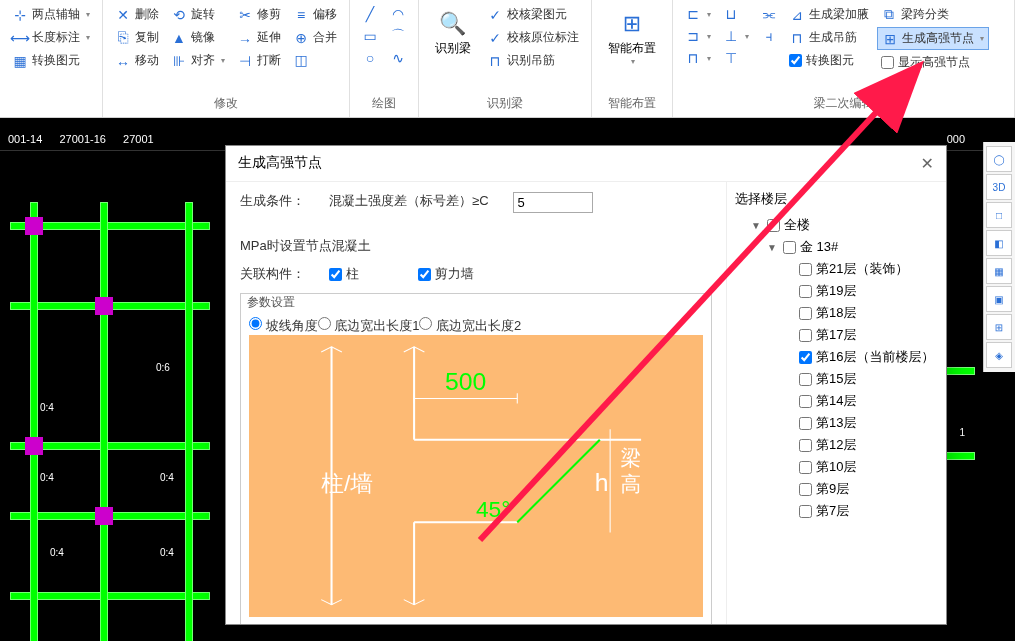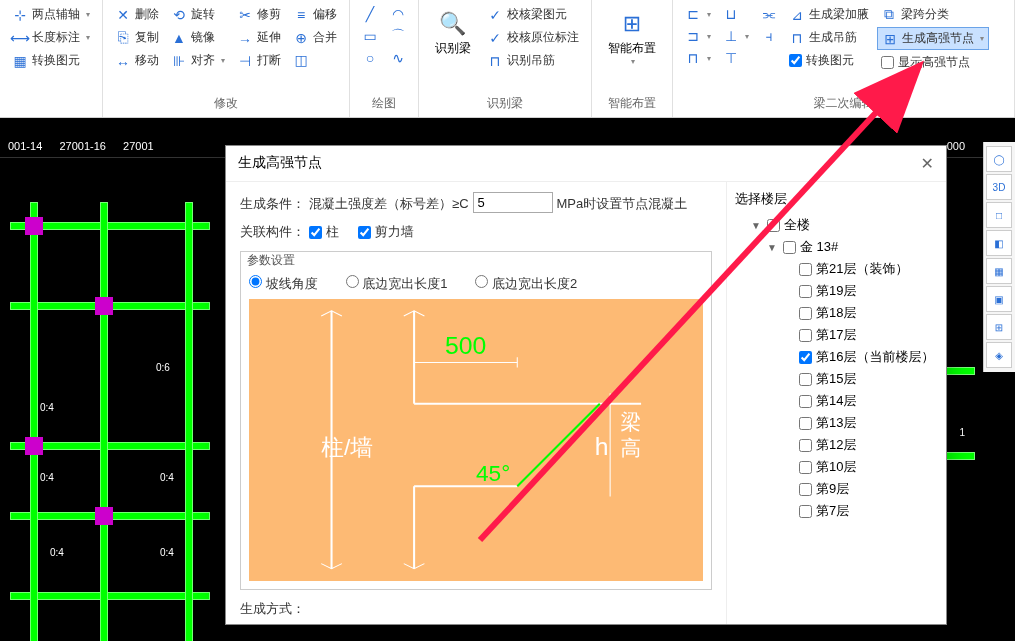--- a/index.html
+++ b/index.html
@@ -13,38 +13,38 @@
 .ribbon-btn { display: flex; align-items: center; gap: 4px; padding: 2px 4px; font-size: 12px; color: #333; cursor: pointer; white-space: nowrap; }
 .ribbon-btn .glyph { width: 16px; height: 16px; display: inline-flex; align-items: center; justify-content: center; color: #2a6fd6; font-size: 14px; }
 .ribbon-big { display: flex; flex-direction: column; align-items: center; padding: 4px 8px; font-size: 12px; cursor: pointer; }
 .ribbon-big .glyph { width: 32px; height: 32px; font-size: 22px; color: #2a6fd6; display: flex; align-items: center; justify-content: center; }
 .ribbon-group-label { text-align: center; font-size: 12px; color: #666; padding: 3px 0 5px; }
 .dd { font-size: 8px; color: #888; margin-left: 2px; }
 .highlight-btn { background: #c9e1ff; border: 1px solid #6aa3e8; }
 
 
 .canvas-area { position: absolute; top: 118px; left: 0; right: 0; bottom: 0; background: #000; overflow: hidden; }
-.ruler-x { position: absolute; top: 16px; left: 0; right: 0; height: 24px; background: #000; color: #fff; font-size: 11px; display: flex; align-items: center; border-bottom: 1px solid #333; }
+.ruler-x { position: absolute; top: 9px; left: 0; right: 0; height: 24px; background: #000; color: #fff; font-size: 11px; display: flex; align-items: center; border-bottom: 1px solid #333; }
 .ruler-x span { margin-left: 8px; }
 .drawing { position: absolute; inset: 24px 40px 0 0; }
 .sidebar-icons { position: absolute; top: 24px; right: 0; width: 32px; background: #f5f5f5; border-left: 1px solid #ccc; display: flex; flex-direction: column; gap: 2px; padding: 4px 2px; }
 .sidebar-icons div { width: 26px; height: 26px; background: #fff; border: 1px solid #ccc; font-size: 10px; display: flex; align-items: center; justify-content: center; color: #2a6fd6; cursor: pointer; }
 
 
 .dialog { position: absolute; top: 145px; left: 225px; width: 722px; height: 480px; background: #fff; border: 1px solid #888; box-shadow: 0 4px 24px rgba(0,0,0,0.3); display: flex; flex-direction: column; z-index: 50; }
 .dialog-title { padding: 8px 12px; font-size: 14px; display: flex; justify-content: space-between; border-bottom: 1px solid #eee; }
 .dialog-close { cursor: pointer; color: #666; font-size: 16px; }
 .dialog-body { flex: 1; display: flex; overflow: hidden; }
 .dialog-left { flex: 1; padding: 10px 14px; display: flex; flex-direction: column; gap: 10px; font-size: 13px; color: #333; overflow: hidden; }
 .dialog-right { width: 220px; border-left: 1px solid #eee; padding: 8px; font-size: 13px; overflow-y: auto; }
-.row { display: flex; align-items: flex-end; gap: 4px; flex-wrap: wrap; }
+.row { display: flex; align-items: flex-start; gap: 24px; flex-wrap: wrap; }
 .row label { display: flex; align-items: center; gap: 4px; }
 .num-input { width: 80px; border: 1px solid #aaa; padding: 2px 4px; font-size: 13px; }
 .param-box { border: 1px solid #ccc; padding: 8px; flex: 1; display: flex; flex-direction: column; }
-.param-radios { display: flex; gap: 28px; margin-bottom: 6px; }
+.param-radios { display: flex; }
 .preview { flex: 1; background: #fdba74; position: relative; min-height: 260px; }
 .tree-item { display: flex; align-items: center; gap: 4px; padding: 2px 0; }
 .tree-indent-1 { padding-left: 16px; }
 .tree-indent-2 { padding-left: 32px; }
 .tree-indent-3 { padding-left: 48px; }
 .tree-toggle { width: 12px; color: #666; font-size: 10px; }
 .tree-cb { width: 13px; height: 13px; }
 
 
 .arrow-svg { position: absolute; top: 0; left: 0; width: 1015px; height: 641px; pointer-events: none; z-index: 100; }

